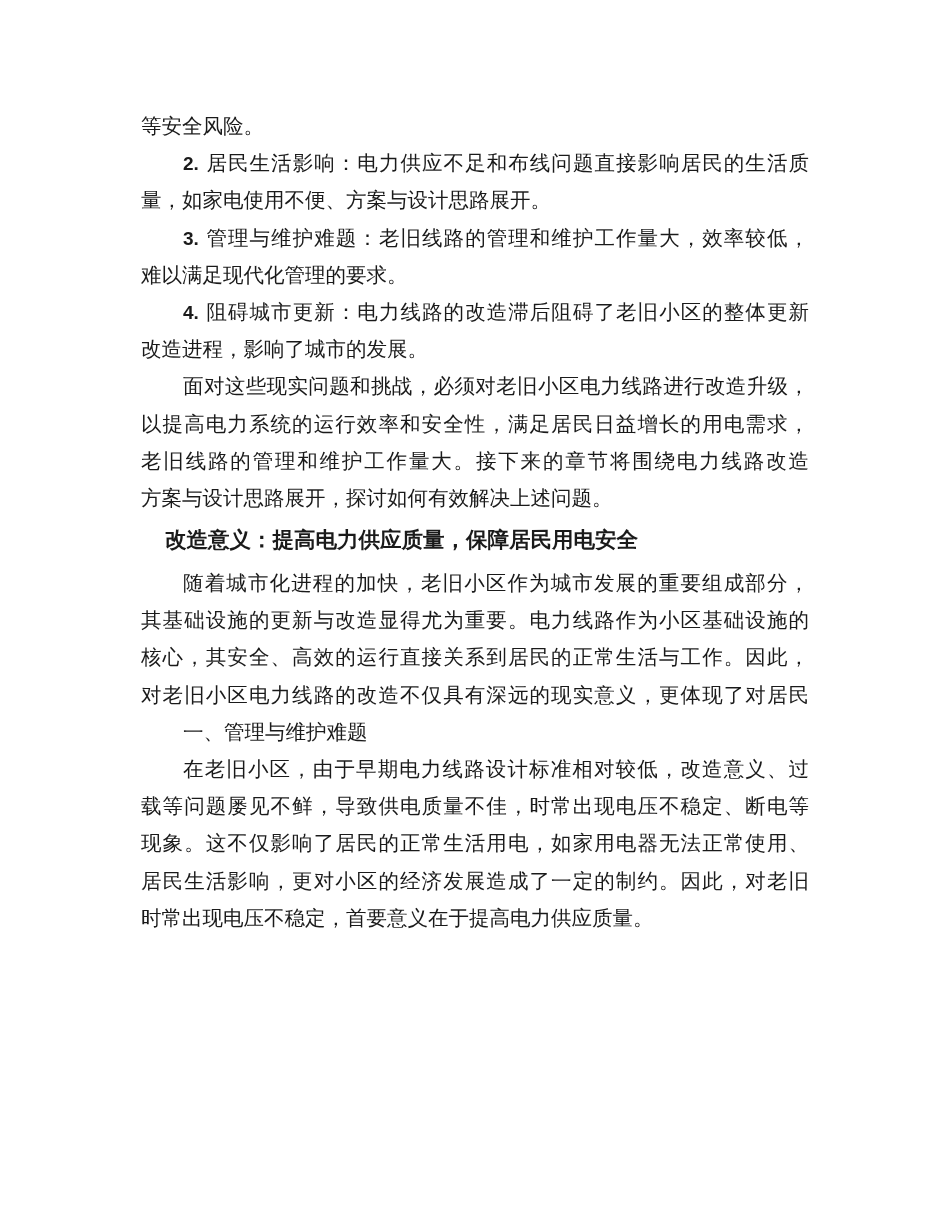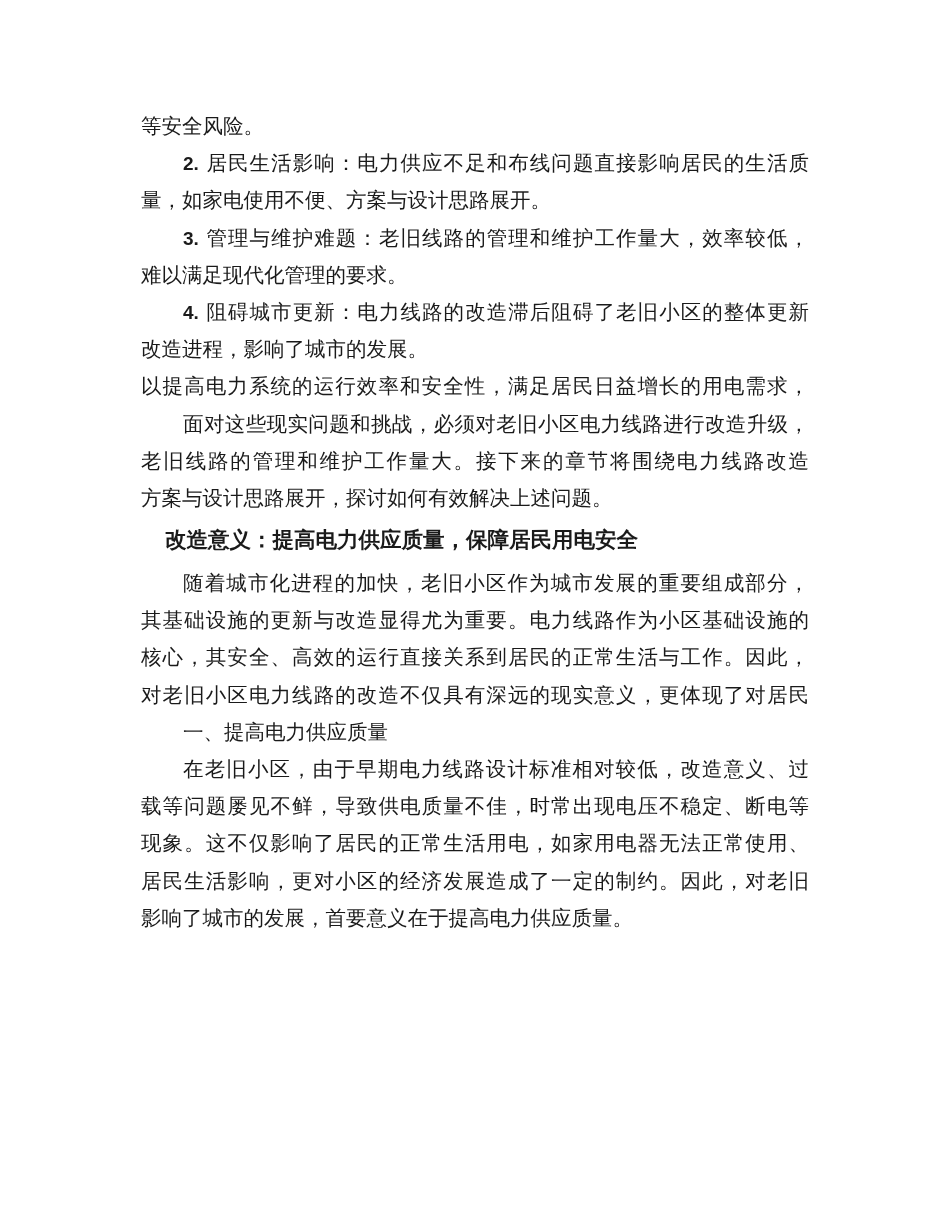--- a/index.html
+++ b/index.html
@@ -29,40 +29,40 @@
     <div class="line just indent"><span class="num">3.</span> <span>管理与维护难题：老旧线路的管理和维护工作量大，效率较低，</span></div>
     <div class="line">难以满足现代化管理的要求。</div>
   </div>
 
   <div>
     <div class="line just indent"><span class="num">4.</span> <span>阻碍城市更新：电力线路的改造滞后阻碍了老旧小区的整体更新</span></div>
     <div class="line">改造进程，影响了城市的发展。</div>
   </div>
 
   <div>
+    <div class="line just indent">面对这些现实问题和挑战，必须对老旧小区电力线路进行改造升级，</div>
     <div class="line just">以提高电力系统的运行效率和安全性，满足居民日益增长的用电需求，</div>
-    <div class="line just indent">面对这些现实问题和挑战，必须对老旧小区电力线路进行改造升级，</div>
     <div class="line just">老旧线路的管理和维护工作量大。接下来的章节将围绕电力线路改造</div>
     <div class="line">方案与设计思路展开，探讨如何有效解决上述问题。</div>
   </div>
 
   <div class="heading">改造意义：提高电力供应质量，保障居民用电安全</div>
 
   <div>
     <div class="line just indent">随着城市化进程的加快，老旧小区作为城市发展的重要组成部分，</div>
     <div class="line just">其基础设施的更新与改造显得尤为重要。电力线路作为小区基础设施的</div>
     <div class="line just">核心，其安全、高效的运行直接关系到居民的正常生活与工作。因此，</div>
     <div class="line just">对老旧小区电力线路的改造不仅具有深远的现实意义，更体现了对居民</div>
   </div>
 
   <div>
-    <div class="line indent">一、提高电力供应质量</div>
+    <div class="line indent">一、管理与维护难题</div>
   </div>
 
   <div>
     <div class="line just indent">在老旧小区，由于早期电力线路设计标准相对较低，改造意义、过</div>
     <div class="line just">载等问题屡见不鲜，导致供电质量不佳，时常出现电压不稳定、断电等</div>
     <div class="line just">现象。这不仅影响了居民的正常生活用电，如家用电器无法正常使用、</div>
     <div class="line just">居民生活影响，更对小区的经济发展造成了一定的制约。因此，对老旧</div>
-    <div class="line">影响了城市的发展，首要意义在于提高电力供应质量。</div>
+    <div class="line">时常出现电压不稳定，首要意义在于提高电力供应质量。</div>
   </div>
 
 </div>
 
 </body></html>

